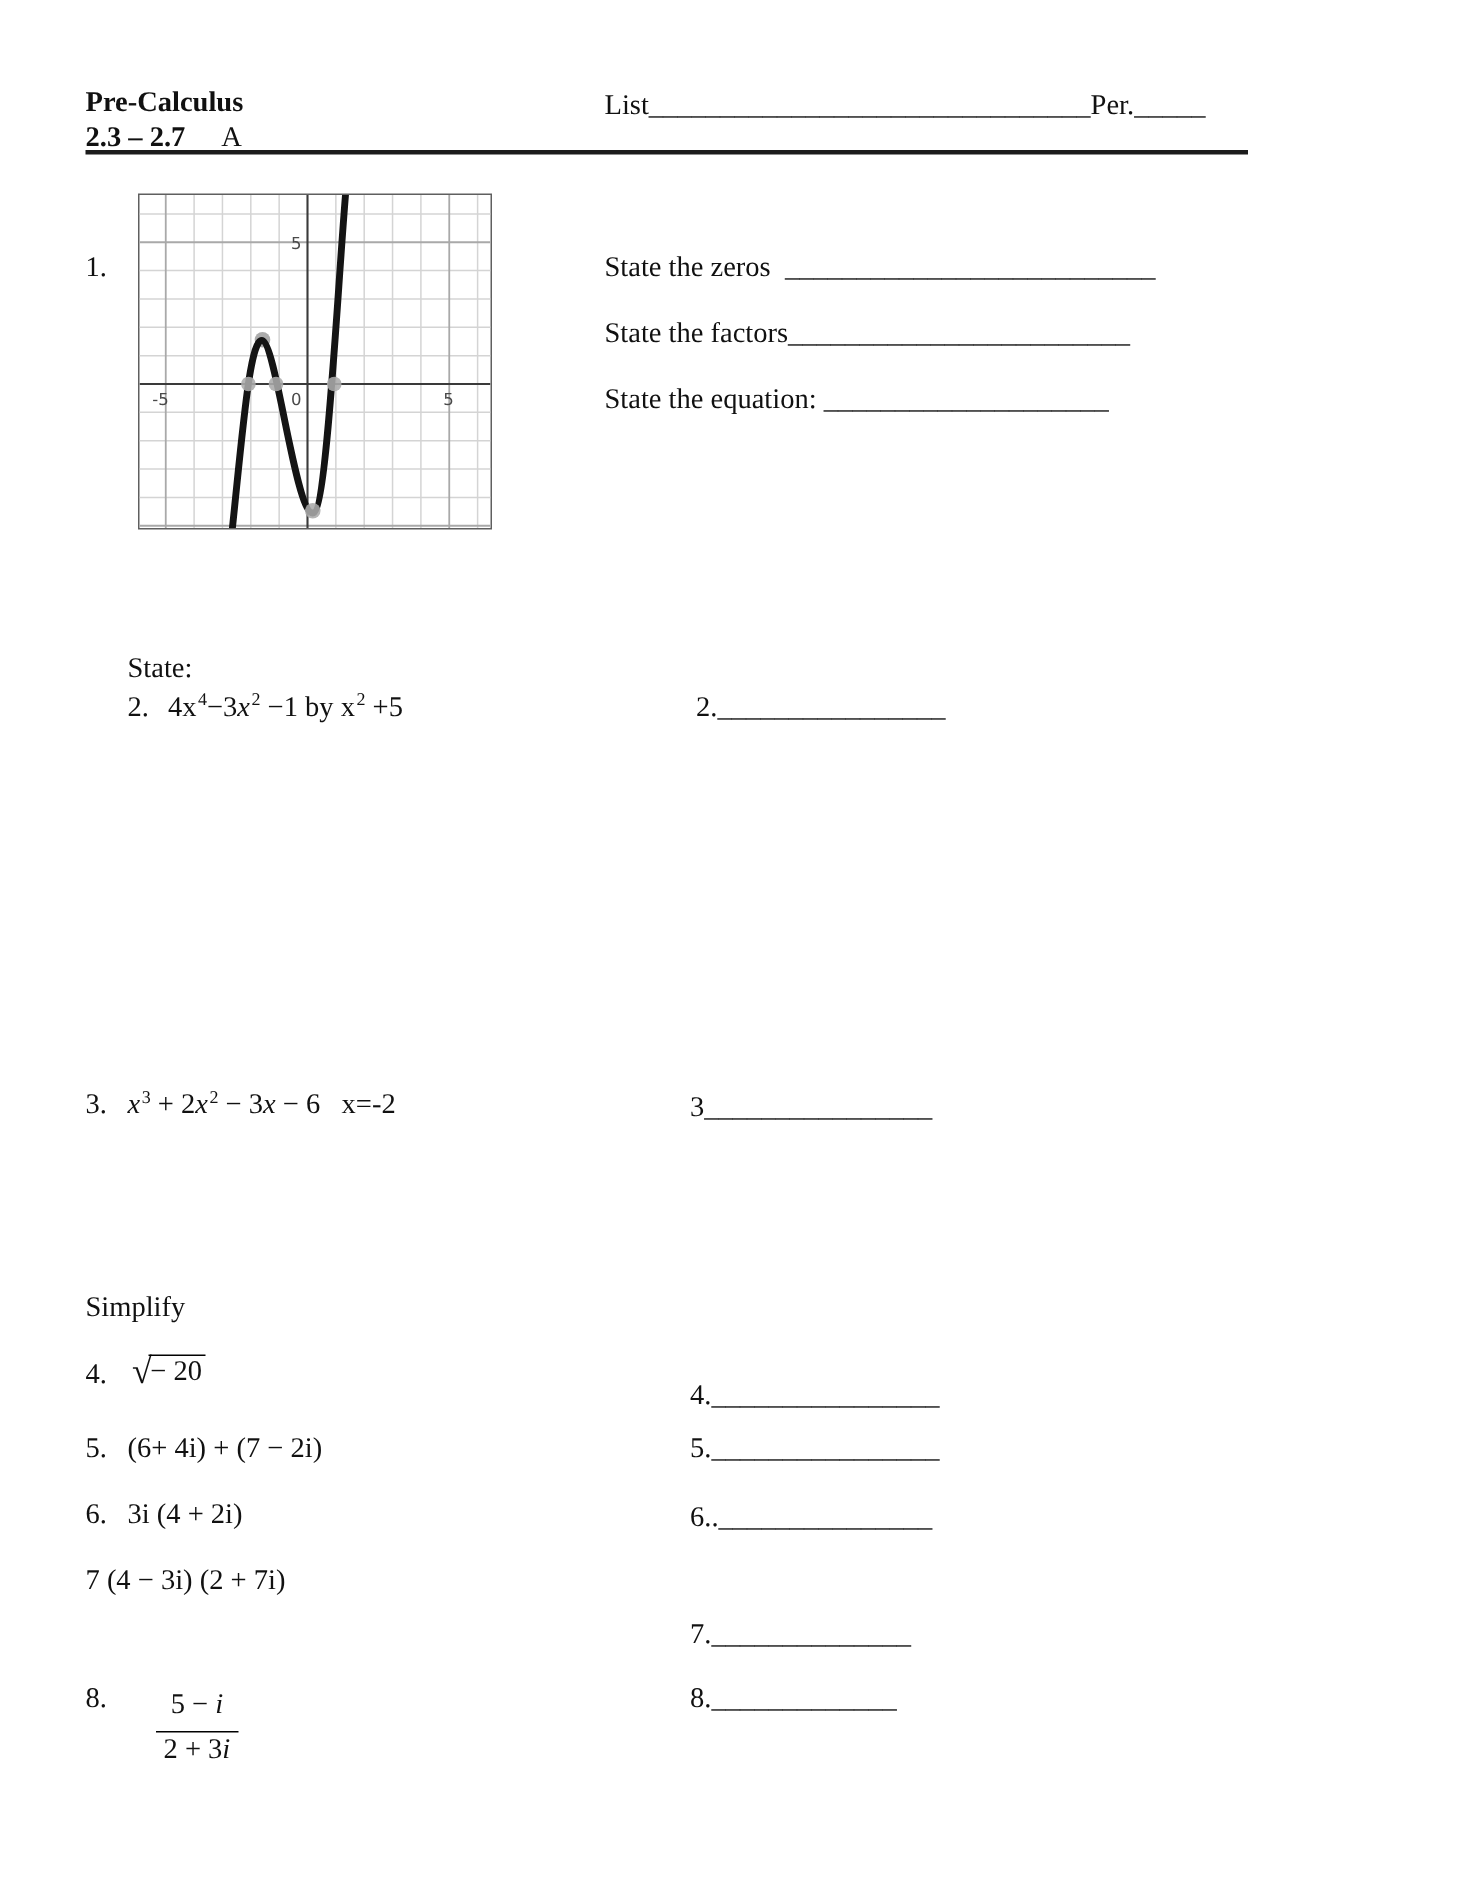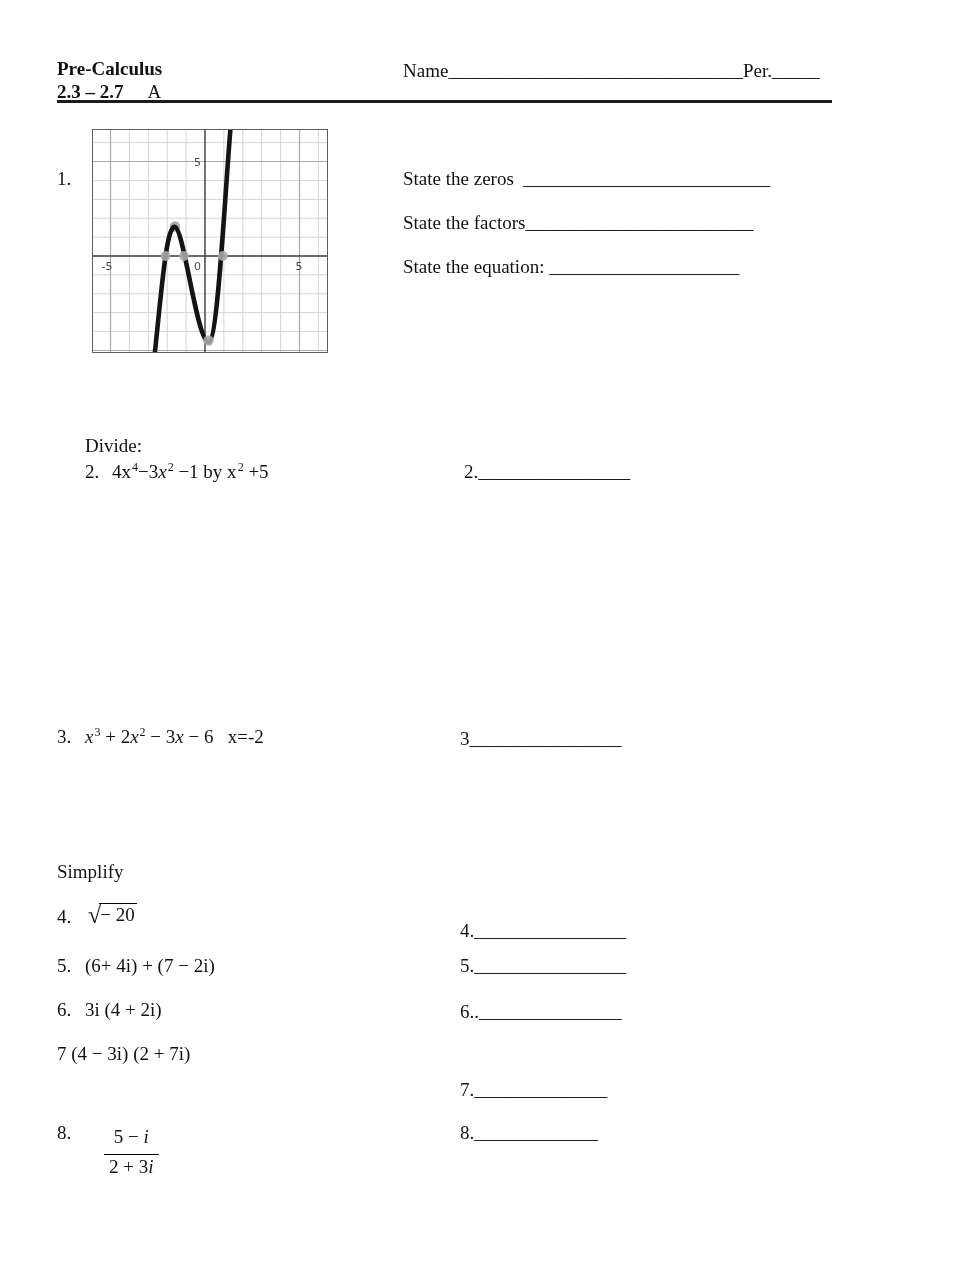--- a/index.html
+++ b/index.html
@@ -23,21 +23,21 @@
   .frac .num{display:block;border-bottom:1.7px solid #000;padding:0 5px 6px 5px;}
   .frac .den{display:block;padding:1px 5px 0 5px;}
 </style>
 </head>
 <body>
 
 <div id="page">
 
   <div class="abs b" style="left:57px;top:58px;">Pre-Calculus</div>
   <div class="abs" style="left:57px;top:81px;"><span class="b">2.3 – 2.7</span><span style="display:inline-block;width:24px;"></span><span>A</span></div>
-  <div class="abs" style="left:403px;top:60px;"><span>Name</span><span>_______________________________</span><span>Per.</span><span>_____</span></div>
+  <div class="abs" style="left:403px;top:60px;"><span>List</span><span>_______________________________</span><span>Per.</span><span>_____</span></div>
   <div class="rule" style="left:57px;top:100px;width:862px;"></div>
 
   <div class="abs" style="left:57px;top:168px;">1.</div>
 
   <div class="graph-frame">
     <svg width="234" height="222" viewBox="0 0 234 222">
 
       <g stroke="#d4d4d4" stroke-width="1">
         <line x1="36.4" y1="0" x2="36.4" y2="222"></line>
           <line x1="55.3" y1="0" x2="55.3" y2="222"></line>
@@ -84,21 +84,21 @@
       <text x="14" y="140" text-anchor="middle">-5</text>
       <text x="108" y="140" text-anchor="end">0</text>
       <text x="206" y="140" text-anchor="middle">5</text>
     </svg>
   </div>
 
   <div class="abs" style="left:403px;top:212px;"><span>State the factors</span><span>________________________</span></div>
   <div class="abs" style="left:403px;top:168px;"><span>State the zeros  </span><span>__________________________</span></div>
   <div class="abs" style="left:403px;top:256px;"><span>State the equation: </span><span>____________________</span></div>
 
-  <div class="abs" style="left:85px;top:435px;">Divide:</div>
+  <div class="abs" style="left:85px;top:435px;">State:</div>
   <div class="abs" style="left:85px;top:461px;">2.</div>
   <div class="abs mathline" style="left:112px;top:461px;"><span>4x</span><span class="sup">4</span><span>−3</span><span class="it">x</span><span class="sup">2</span><span> −1 by x</span><span class="sup">2</span><span> +5</span></div>
   <div class="abs" style="left:464px;top:461px;"><span>2.</span><span>________________</span></div>
 
   <div class="abs" style="left:57px;top:726px;">3.</div>
   <div class="abs mathline" style="left:85px;top:726px;"><span class="it">x</span><span class="sup">3</span><span> + 2</span><span class="it">x</span><span class="sup">2</span><span> − 3</span><span class="it">x</span><span> − 6   x=-2</span></div>
   <div class="abs" style="left:460px;top:728px;"><span>3</span><span>________________</span></div>
 
   <div class="abs" style="left:57px;top:861px;">Simplify</div>
 

